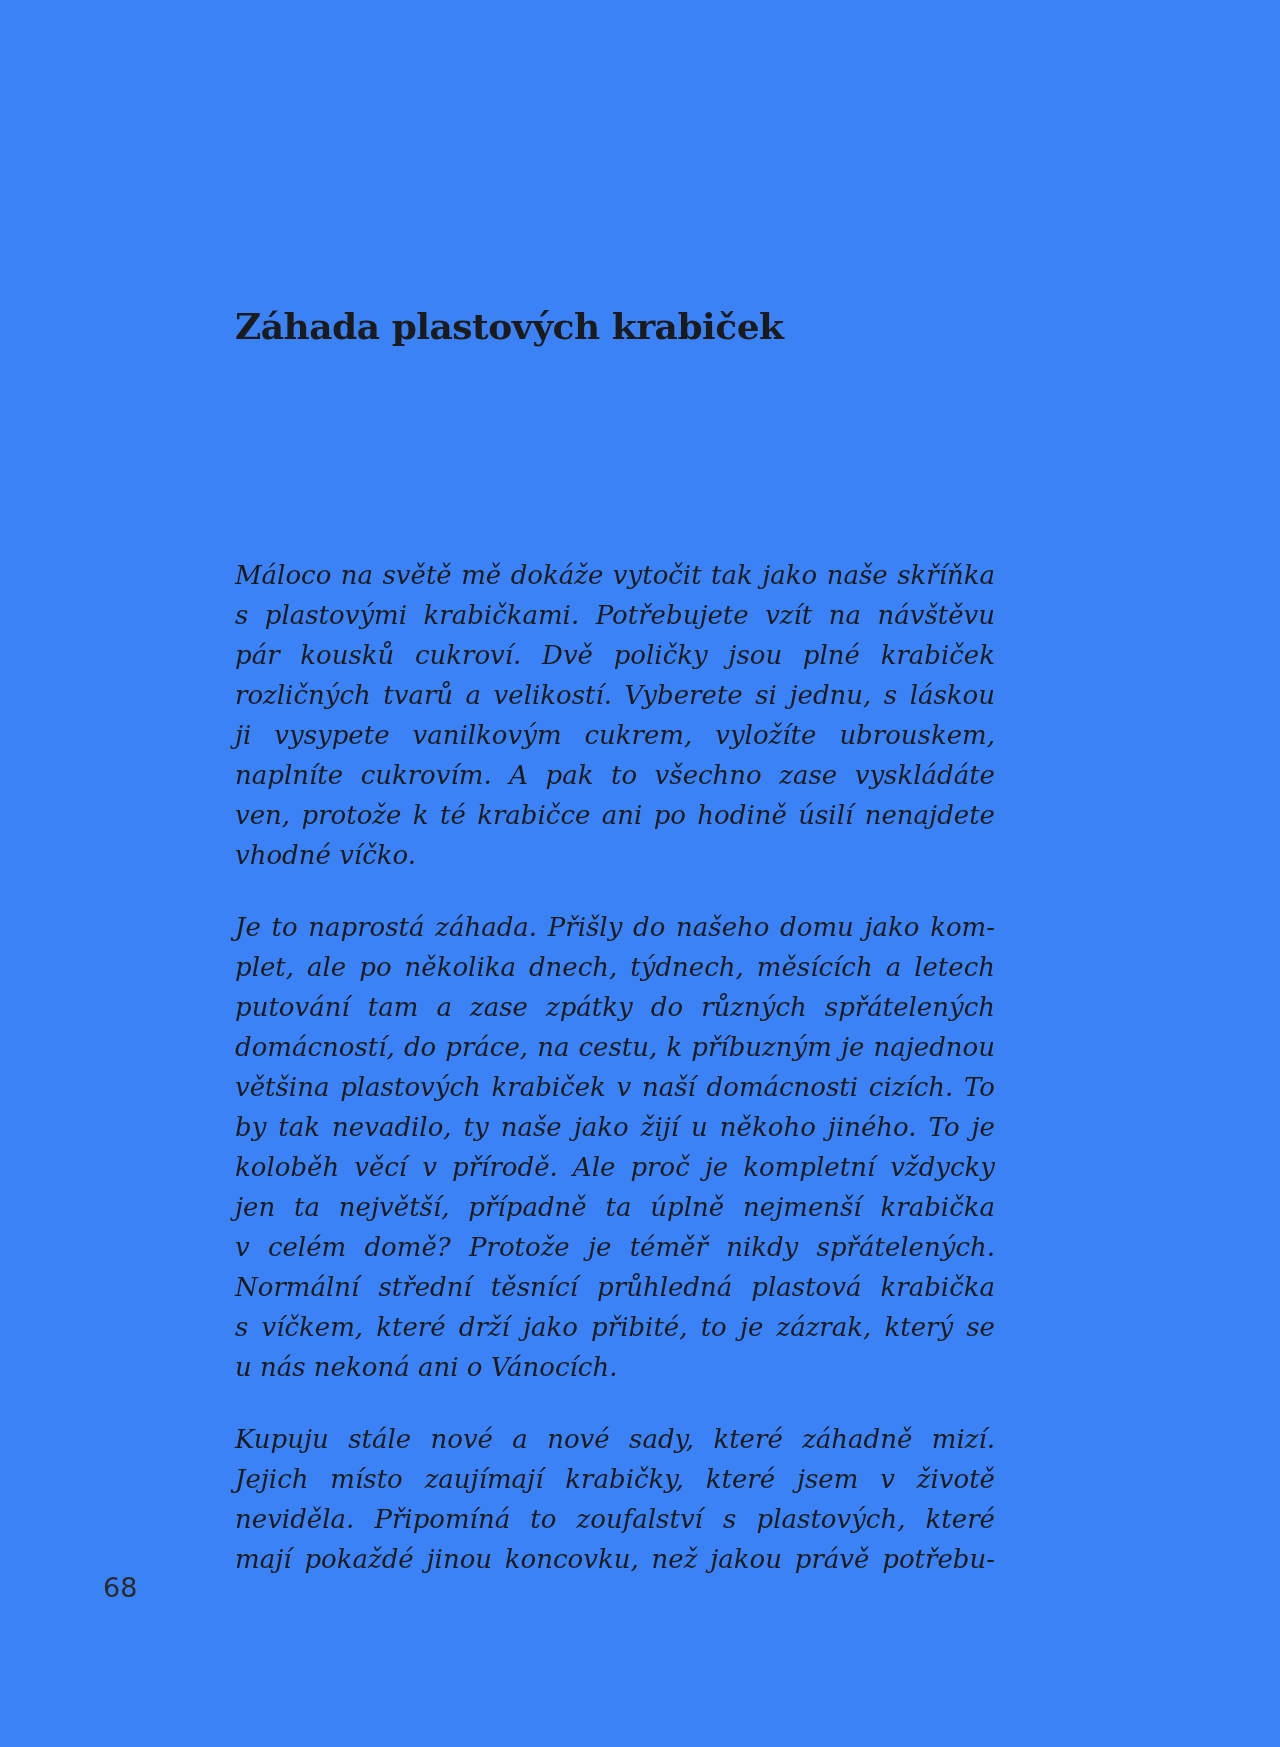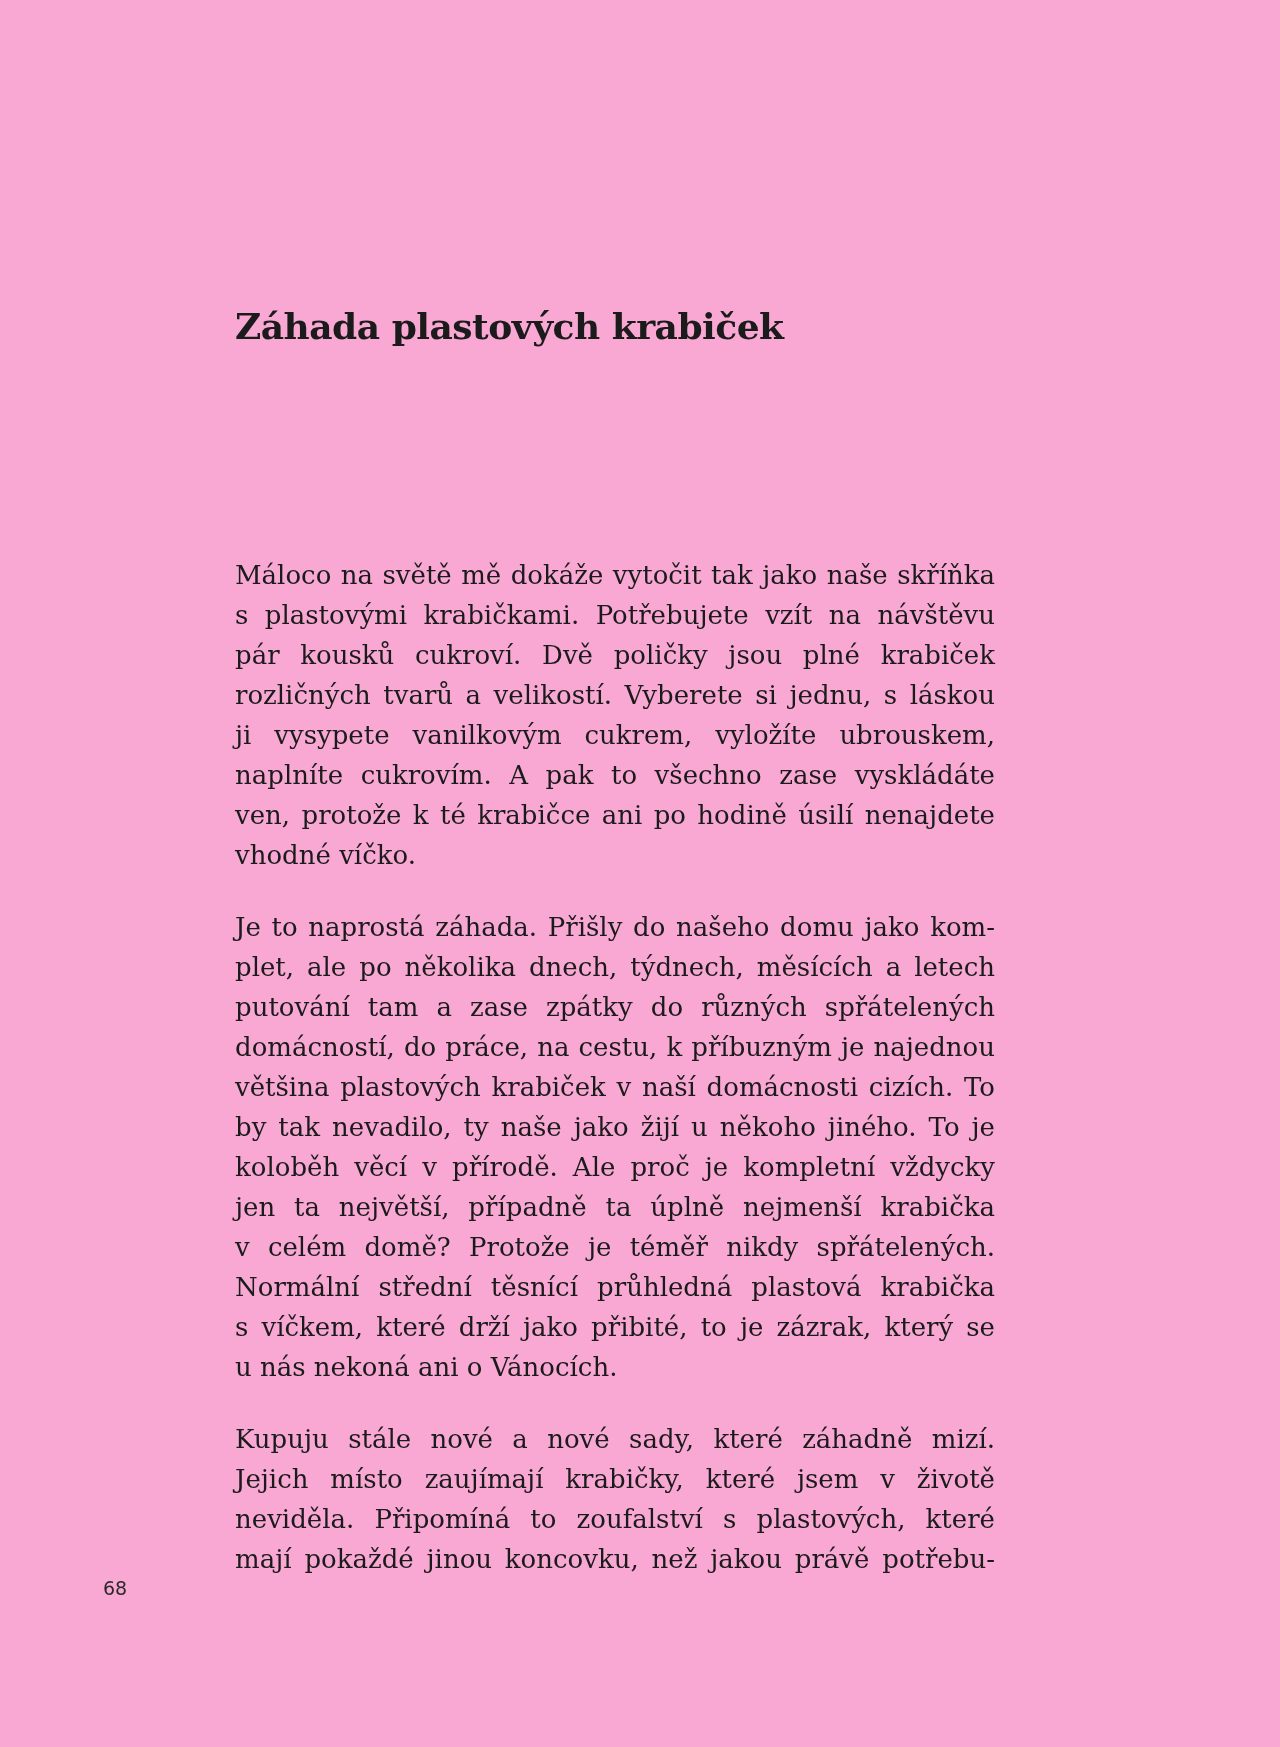--- a/index.html
+++ b/index.html
@@ -1,21 +1,21 @@
 <!DOCTYPE html>
 <html><head>
 <meta charset="utf-8">
 <style>
   * { margin: 0; padding: 0; box-sizing: border-box; }
   html, body { background: #ffffff; }
   .page {
     position: relative;
     width: 1280px;
     height: 1747px;
-    background: #f9a8d4;
+    background: #3b82f6;
     overflow: hidden;
     font-family: "DejaVu Serif", serif;
     color: #1b1b1b;
   }
   .title {
     position: absolute;
     left: 235px;
     top: 305px;
     width: 800px;
     font-family: "DejaVu Serif", serif;
@@ -24,38 +24,38 @@
     letter-spacing: -0.5px;
     color: #1b1b1b;
     white-space: nowrap;
   }
   .column {
     position: absolute;
     left: 235px;
     top: 555px;
     width: 760px;
   }
-  .paragraph { width: 760px; }
+  .paragraph { width: 760px; font-style: italic; }
   .paragraph + .paragraph { margin-top: 32px; }
   .line {
     font-size: 26px;
     line-height: 40px;
     text-align: justify;
     text-align-last: justify;
     color: #1b1b1b;
   }
   .line.para-end {
     text-align-last: left;
   }
   .page-number {
     position: absolute;
     left: 103px;
     top: 1572px;
     font-family: "DejaVu Sans", sans-serif;
-    font-size: 19px;
+    font-size: 27px;
     line-height: 32px;
     color: #2a2a2a;
   }
 </style>
 </head>
 <body>
 
 <div class="page">
 
   <h1 class="title">Záhada plastových krabiček</h1>

